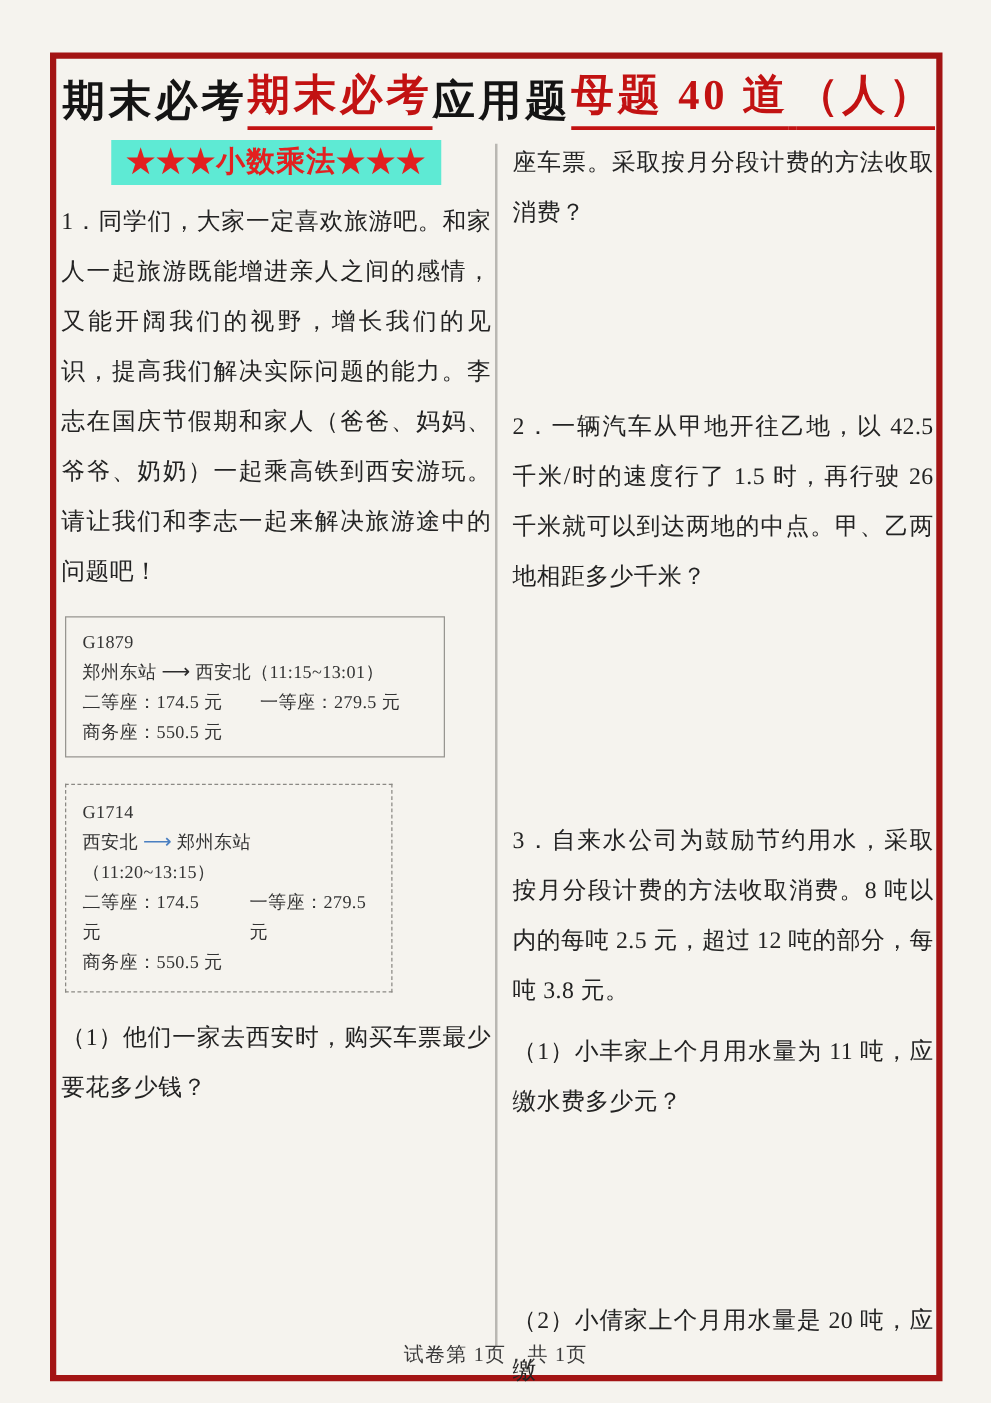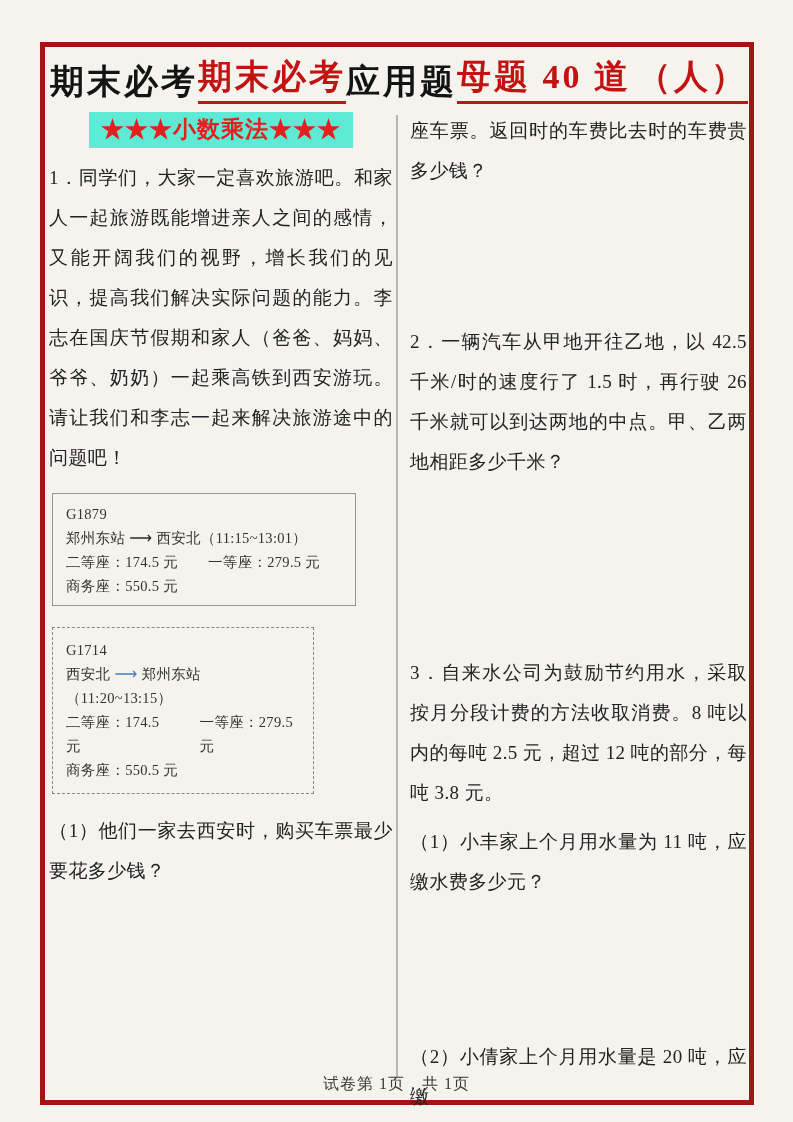--- a/index.html
+++ b/index.html
@@ -123,21 +123,21 @@
       <div>商务座：550.5 元</div>
     </div>
 
     <div class="body-text q1-1">（1）他们一家去西安时，购买车票最少要花多少钱？</div>
 
   </div>
 
   <div class="divider"></div>
 
   <div class="col-right">
-    <div class="body-text r-p0">座车票。返回时的车费比去时的车费贵多少钱？</div>
+    <div class="body-text r-p0">座车票。采取按月分段计费的方法收取消费？</div>
     <div class="body-text r-p2">2．一辆汽车从甲地开往乙地，以 42.5 千米/时的速度行了 1.5 时，再行驶 26 千米就可以到达两地的中点。甲、乙两地相距多少千米？</div>
     <div class="body-text r-p3">3．自来水公司为鼓励节约用水，采取按月分段计费的方法收取消费。8 吨以内的每吨 2.5 元，超过 12 吨的部分，每吨 3.8 元。</div>
     <div class="body-text r-q1">（1）小丰家上个月用水量为 11 吨，应缴水费多少元？</div>
     <div class="body-text r-q2">（2）小倩家上个月用水量是 20 吨，应缴</div>
   </div>
 
 </div>
 
 <div class="footer">试卷第 1页，共 1页</div>
 

